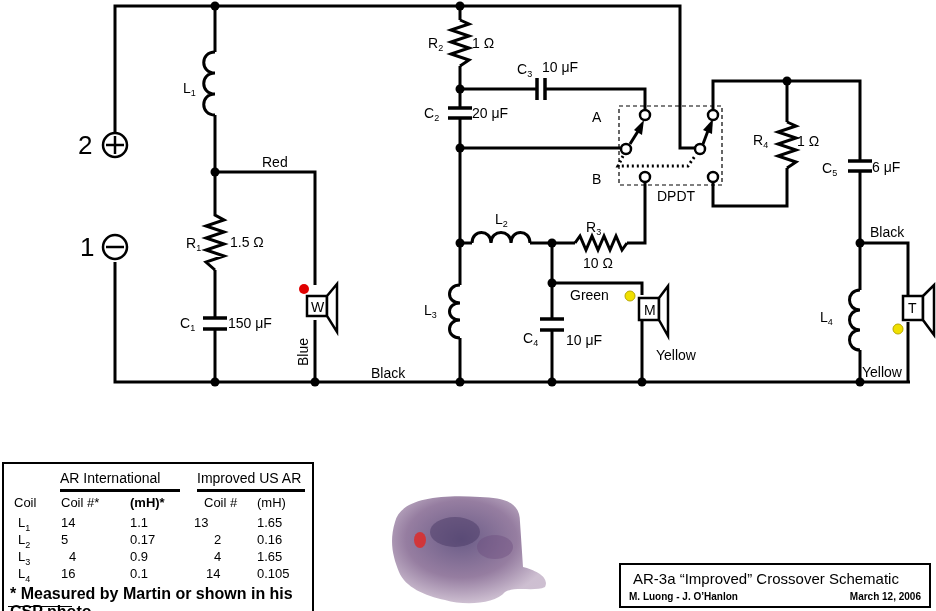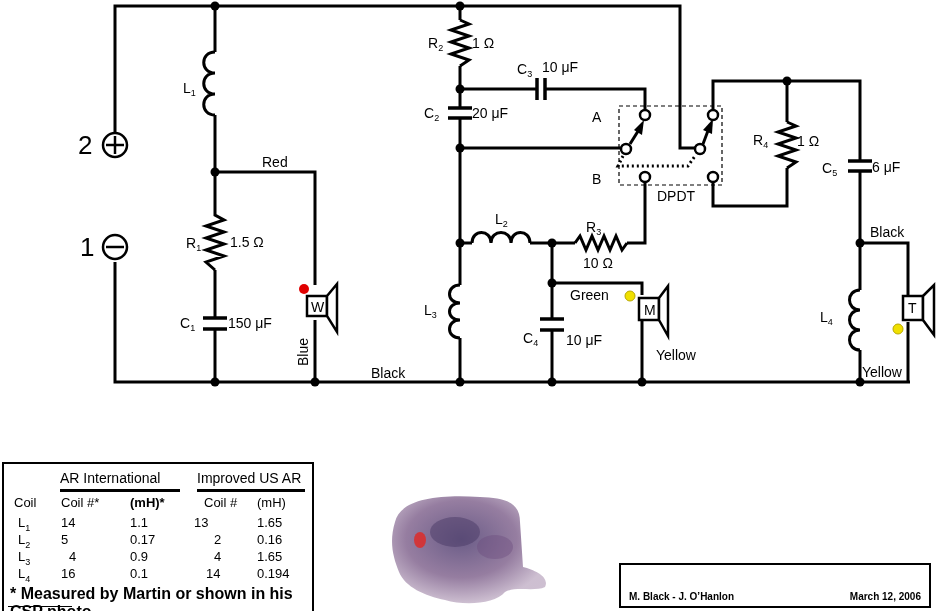--- a/index.html
+++ b/index.html
@@ -264,21 +264,21 @@
     <span class="col" style="left:65px;top:85px;">4</span>
     <span class="col" style="left:126px;top:85px;">0.9</span>
     <span class="col" style="left:210px;top:85px;">4</span>
     <span class="col" style="left:253px;top:85px;">1.65</span>
   </div>
   <div>
     <span class="col" style="left:14px;top:102px;"><span>L</span><sub style="font-size:9px">4</sub></span>
     <span class="col" style="left:57px;top:102px;">16</span>
     <span class="col" style="left:126px;top:102px;">0.1</span>
     <span class="col" style="left:202px;top:102px;">14</span>
-    <span class="col" style="left:253px;top:102px;">0.194</span>
+    <span class="col" style="left:253px;top:102px;">0.105</span>
   </div>
   <div class="fn-line"></div>
   <span class="fn">* Measured by Martin or shown in his CSP photo.</span>
 </div>
 
 <div class="stuffing">
 </div>
 <svg class="stuff-img" viewBox="0 0 170 115">
   <defs>
     <radialGradient id="g1" cx="45%" cy="40%" r="60%">
@@ -287,15 +287,16 @@
       <stop offset="100%" stop-color="#c8b8cc"></stop>
     </radialGradient>
   </defs>
   <path d="M10,30 C15,8 50,2 95,5 C120,6 135,10 135,30 L138,75 C150,78 165,85 160,95 C150,100 130,94 120,100 C110,112 80,114 60,108 C40,104 20,95 14,80 C8,65 4,50 10,30 Z" fill="url(#g1)" opacity="0.9"></path>
   <ellipse cx="70" cy="40" rx="25" ry="15" fill="#4a3a66" opacity="0.5"></ellipse>
   <ellipse cx="110" cy="55" rx="18" ry="12" fill="#6b4a7e" opacity="0.4"></ellipse>
   <ellipse cx="35" cy="48" rx="6" ry="8" fill="#d83030" opacity="0.9"></ellipse>
 </svg>
 
 <div class="title-box">
-  <span class="a1">M. Black - J. O’Hanlon</span>
+  <span class="t1">AR-3a “Improved”  Crossover Schematic</span>
+  <span class="a1">M. Luong - J. O’Hanlon</span>
   <span class="d1">March 12, 2006</span>
 </div>
 
 </body></html>

